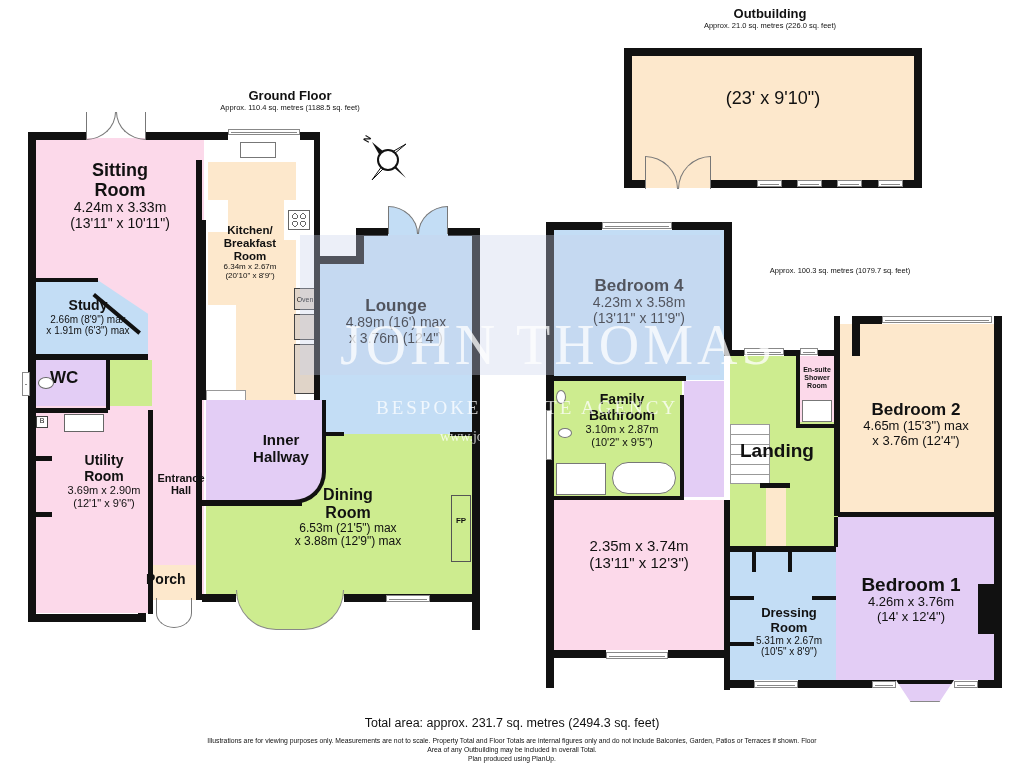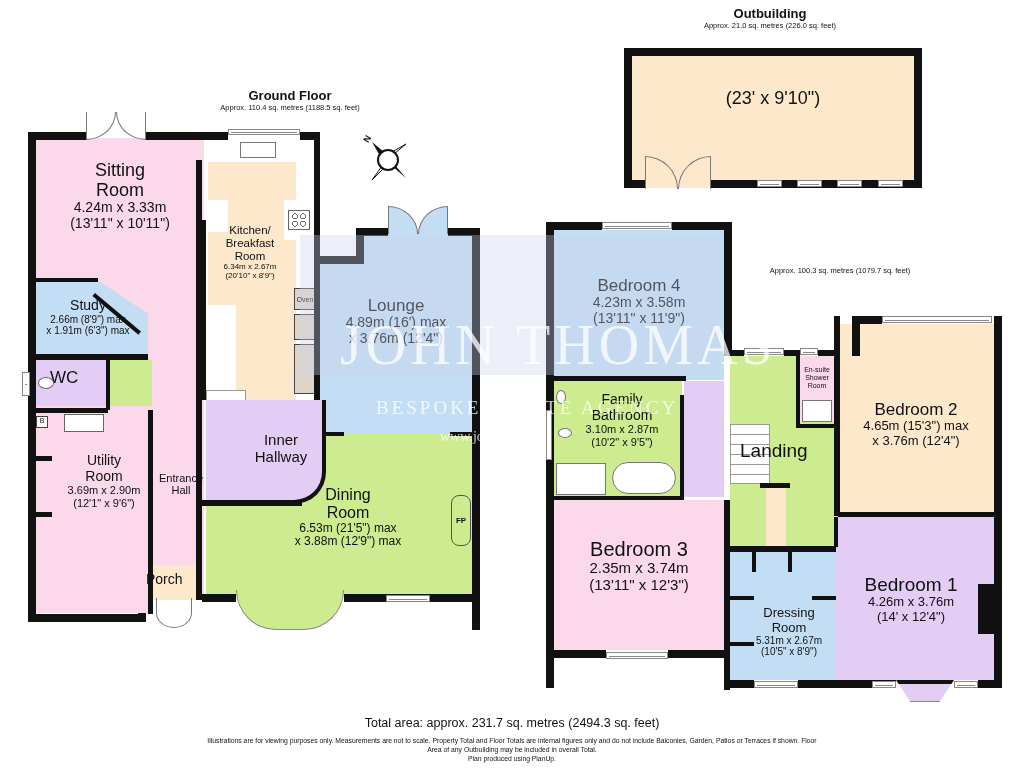--- a/index.html
+++ b/index.html
@@ -1,21 +1,21 @@
 <!DOCTYPE html>
 <html><head>
 <meta charset="utf-8">
 <style>
   html, body { margin:0; padding:0; }
   body { width:1024px; height:768px; background:#ffffff; position:relative; overflow:hidden; font-family:"Liberation Sans", sans-serif; color:#111; }
   .abs { position:absolute; }
   .room { position:absolute; box-sizing:border-box; }
   .wall { position:absolute; background:#111; }
   .label { position:absolute; text-align:center; line-height:1.12; white-space:nowrap; }
-  .rname { font-weight:normal; }
+  .rname { font-weight:bold; }
   .dim { font-weight:normal; }
   .win { position:absolute; background:#fff; border:1px solid #888; box-sizing:border-box; }
   .win::after { content:""; position:absolute; left:2px; right:2px; top:50%; border-top:1px solid #888; }
   .door-arc { position:absolute; border:1px solid #777; box-sizing:border-box; }
   .floor-title { position:absolute; text-align:center; white-space:nowrap; }
   .floor-title .t { font-weight:bold; font-size:13px; }
   .floor-title .s { font-size:7.5px; }
   .stairs { position:absolute; background:repeating-linear-gradient(180deg,#fff 0 9px,#999 9px 10px); border:1px solid #999; box-sizing:border-box; }
   .unit { position:absolute; background:#e0d4c8; border:1px solid #444; box-sizing:border-box; font-size:7px; text-align:center; }
   .watermark { position:absolute; left:300px; top:235px; width:420px; height:140px; background:rgba(200,210,235,0.35); pointer-events:none; }
@@ -169,21 +169,21 @@
 <div class="label rname" style="left:236px;top:432px;width:90px;font-size:15px;">
   <div>Inner</div>
   <div>Hallway</div>
 </div>
 <div class="label" style="left:260px;top:486px;width:176px;">
   <div class="rname" style="font-size:16px;">Dining</div>
   <div class="rname" style="font-size:16px;">Room</div>
   <div class="dim" style="font-size:12px;">6.53m (21'5") max</div>
   <div class="dim" style="font-size:12px;">x 3.88m (12'9") max</div>
 </div>
-<div class="unit" style="left:451px;top:495px;width:20px;height:51px;background:#cdec8f;border-color:#555;line-height:50px;font-weight:bold;font-size:8px;border-radius:8px;"><span>FP</span></div>
+<div class="unit" style="left:451px;top:495px;width:20px;height:67px;background:#cdec8f;border-color:#555;line-height:50px;font-weight:bold;font-size:8px;"><span>FP</span></div>
 <div class="wall" style="left:202px;top:594px;width:34px;height:8px;"></div>
 <div class="wall" style="left:344px;top:594px;width:136px;height:8px;"></div>
 <div class="abs" style="left:236px;top:590px;width:108px;height:40px;border:1px solid #888;border-top:none;border-radius:0 0 54px 54px;box-sizing:border-box;background:#cdec8f;"></div>
 <div class="win" style="left:386px;top:595px;width:44px;height:7px;"></div>
 
 <div class="floor-title" style="left:720px;top:266px;width:240px;">
   <div class="s">Approx. 100.3 sq. metres (1079.7 sq. feet)</div>
 </div>
 
 <div class="room" style="left:554px;top:230px;width:170px;height:150px;background:#c3ddf5;"></div>
@@ -215,21 +215,20 @@
 </div>
 
 <div class="room" style="left:684px;top:381px;width:40px;height:116px;background:#e3cdf5;"></div>
 
 <div class="room" style="left:554px;top:500px;width:170px;height:150px;background:#fcd9ea;"></div>
 <div class="wall" style="left:546px;top:650px;width:60px;height:8px;"></div>
 <div class="wall" style="left:668px;top:650px;width:64px;height:8px;"></div>
 <div class="wall" style="left:724px;top:500px;width:6px;height:158px;"></div>
 <div class="win" style="left:606px;top:652px;width:62px;height:7px;"></div>
 <div class="label" style="left:554px;top:538px;width:170px;">
-  <div class="rname" style="font-size:20px;">Bedroom 3</div>
   <div class="dim" style="font-size:15px;">2.35m x 3.74m</div>
   <div class="dim" style="font-size:15px;">(13'11" x 12'3")</div>
 </div>
 
 <div class="room" style="left:730px;top:356px;width:110px;height:190px;background:#cdec8f;"></div>
 <div class="wall" style="left:724px;top:350px;width:20px;height:6px;"></div>
 <div class="win" style="left:744px;top:348px;width:40px;height:7px;"></div>
 <div class="wall" style="left:784px;top:350px;width:16px;height:6px;"></div>
 <div class="win" style="left:800px;top:348px;width:18px;height:7px;"></div>
 <div class="wall" style="left:818px;top:350px;width:40px;height:6px;"></div>

